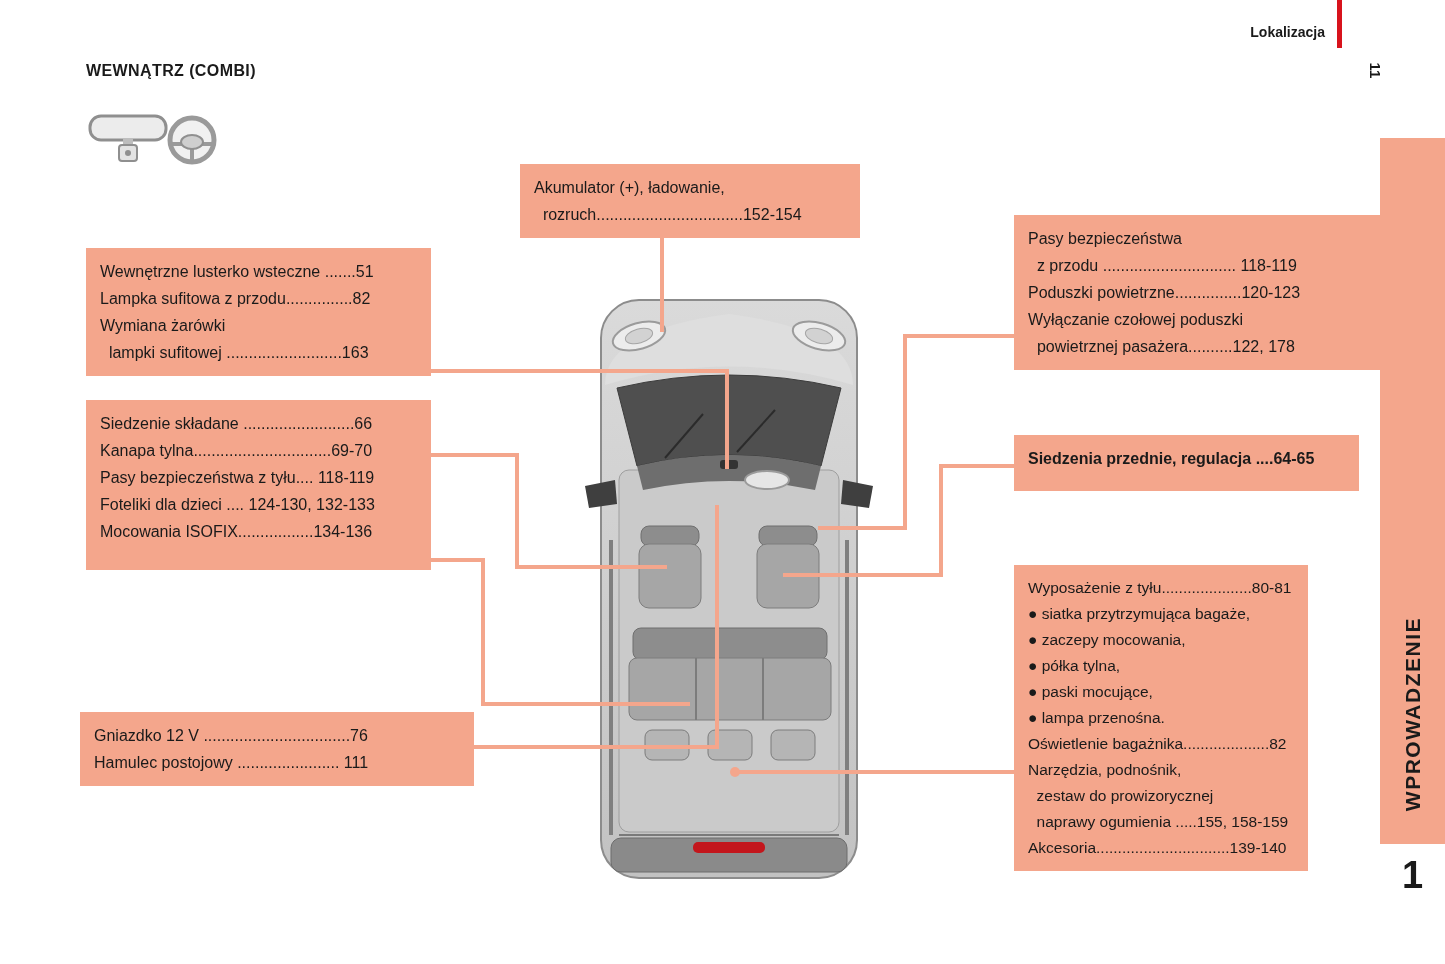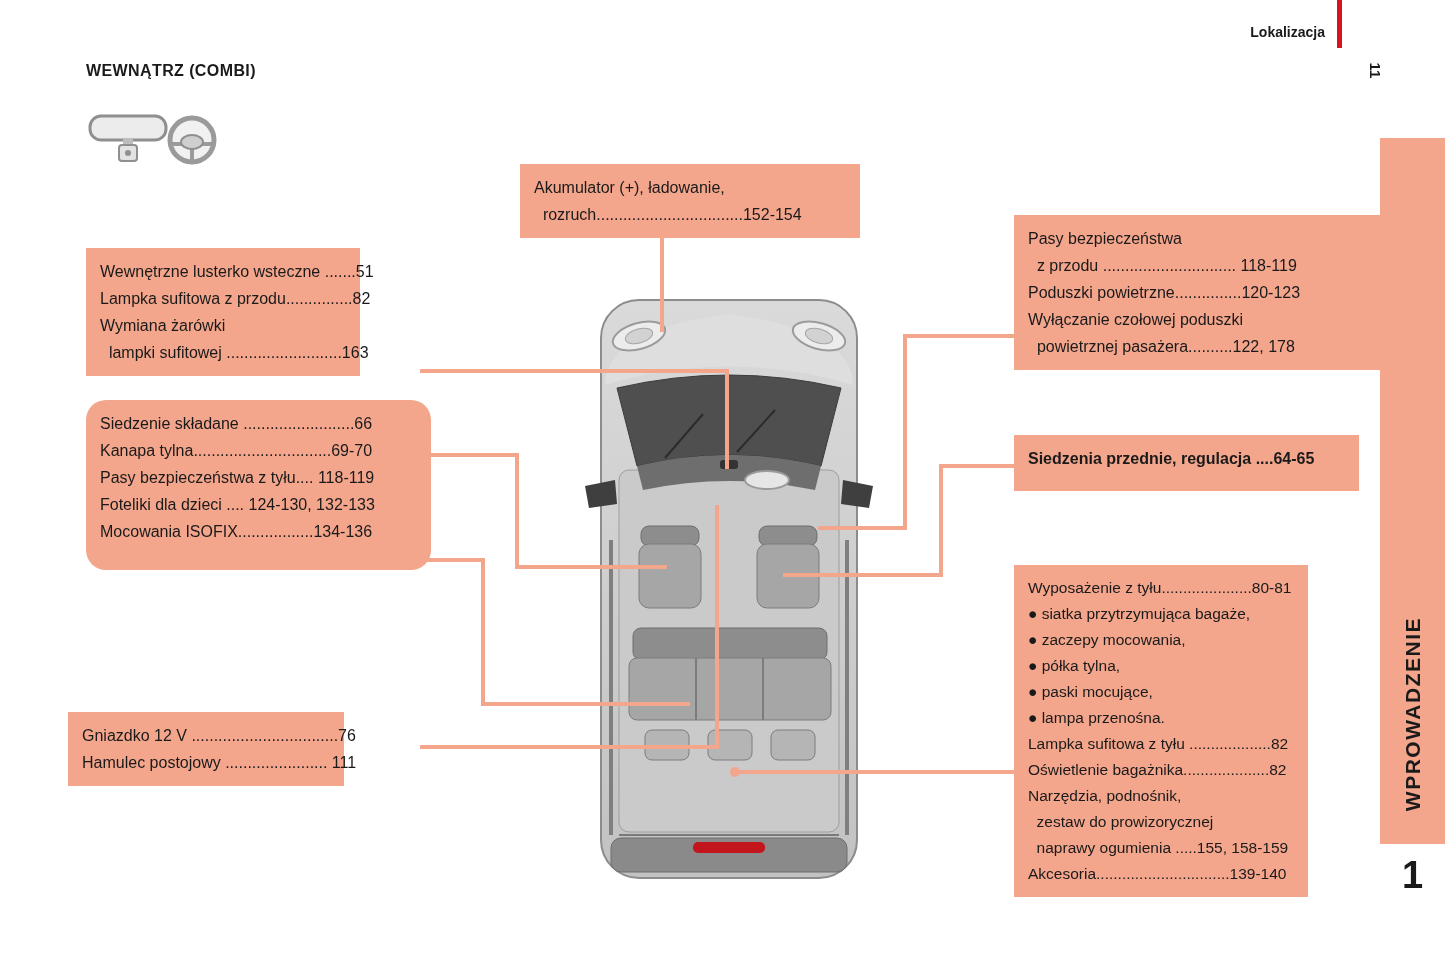--- a/index.html
+++ b/index.html
@@ -17,23 +17,23 @@
   .side-tab{position:absolute;left:1380px;top:138px;width:65px;height:768px;background:#f4a68c;}
   .side-tab-label-wrap{position:absolute;top:0;left:0;right:0;bottom:95px;display:flex;justify-content:center;align-items:flex-end;}
   .side-tab-label{writing-mode:vertical-rl;transform:rotate(180deg);font-weight:700;font-size:21px;letter-spacing:1.5px;color:#1a1a1a;}
   .chapter-number-box{position:absolute;left:0;bottom:0;width:100%;height:62px;background:#ffffff;display:flex;align-items:center;justify-content:center;}
   .chapter-number-box span{font-size:38px;font-weight:700;}
   
   .callout{position:absolute;background:#f4a68c;padding:10px 14px;box-sizing:border-box;font-size:16px;line-height:27px;z-index:3;}
   .callout .cl-line{white-space:pre;}
   .callout.compact{font-size:15.5px;line-height:26px;}
   #co-battery{left:520px;top:136px;width:340px;margin-top:28px;}
-  #co-front-ceiling{left:86px;top:248px;width:274px;}
-  #co-folding-seats{left:86px;top:400px;width:345px;min-height:170px;border-radius:20px;}
-  #co-power-socket{left:68px;top:712px;width:276px;}
+  #co-front-ceiling{left:86px;top:248px;width:345px;}
+  #co-folding-seats{left:86px;top:400px;width:345px;min-height:170px;}
+  #co-power-socket{left:80px;top:712px;width:394px;}
   #co-front-safety{left:1014px;top:215px;width:416px;}
   #co-front-seats{left:1014px;top:435px;width:345px;min-height:56px;font-weight:bold;}
   #co-rear-equipment{left:1014px;top:565px;width:294px;}
   
   .van{position:absolute;left:575px;top:290px;width:310px;height:610px;z-index:1;}
   .connectors{position:absolute;left:0;top:0;width:1445px;height:964px;z-index:2;pointer-events:none;}
   .connectors polyline{fill:none;stroke:#f4a68c;stroke-width:4;}
 </style>
 </head>
 <body>
@@ -168,21 +168,20 @@
     <div class="cl-line">Siedzenia przednie, regulacja ....64-65</div>
   </div>
 
   <div class="callout compact" id="co-rear-equipment">
     <div class="cl-line">Wyposażenie z tyłu.....................80-81</div>
     <div class="cl-line">● siatka przytrzymująca bagaże,</div>
     <div class="cl-line">● zaczepy mocowania,</div>
     <div class="cl-line">● półka tylna,</div>
     <div class="cl-line">● paski mocujące,</div>
     <div class="cl-line">● lampa przenośna.</div>
-    <div class="cl-line">Lampka sufitowa z tyłu ...................82</div>
     <div class="cl-line">Oświetlenie bagażnika....................82</div>
     <div class="cl-line">Narzędzia, podnośnik,</div>
     <div class="cl-line">  zestaw do prowizorycznej</div>
     <div class="cl-line">  naprawy ogumienia .....155, 158-159</div>
     <div class="cl-line">Akcesoria...............................139-140</div>
   </div>
 
 </div>
 
 </body></html>

